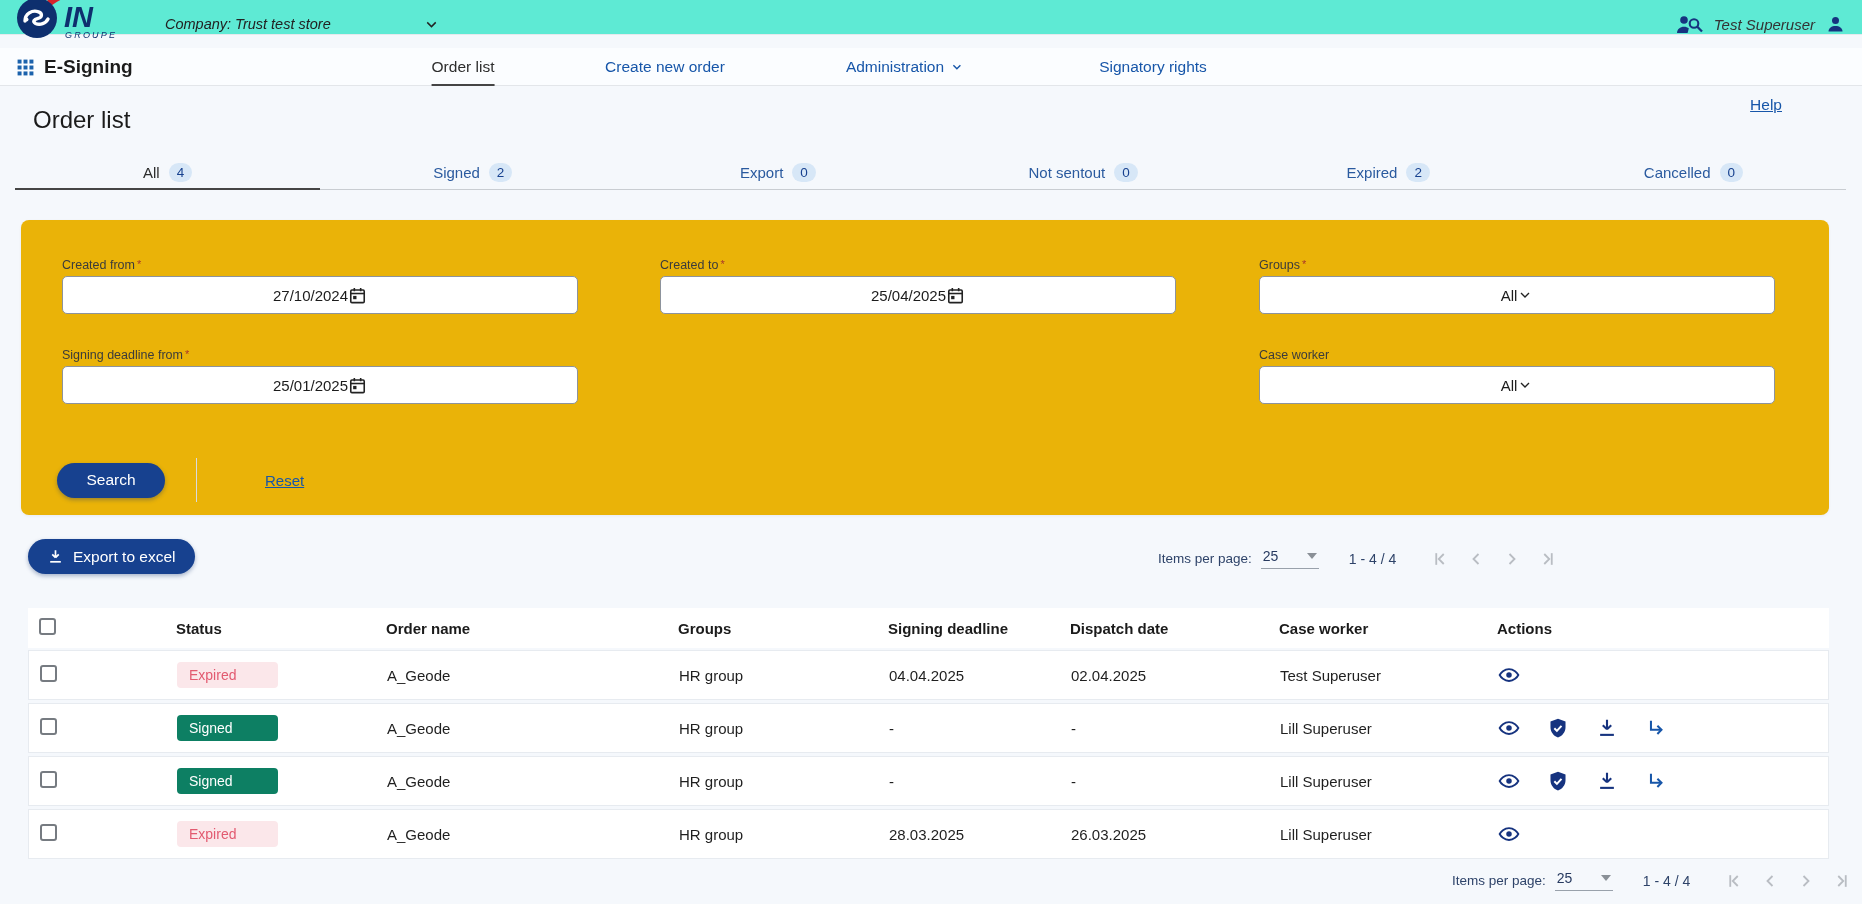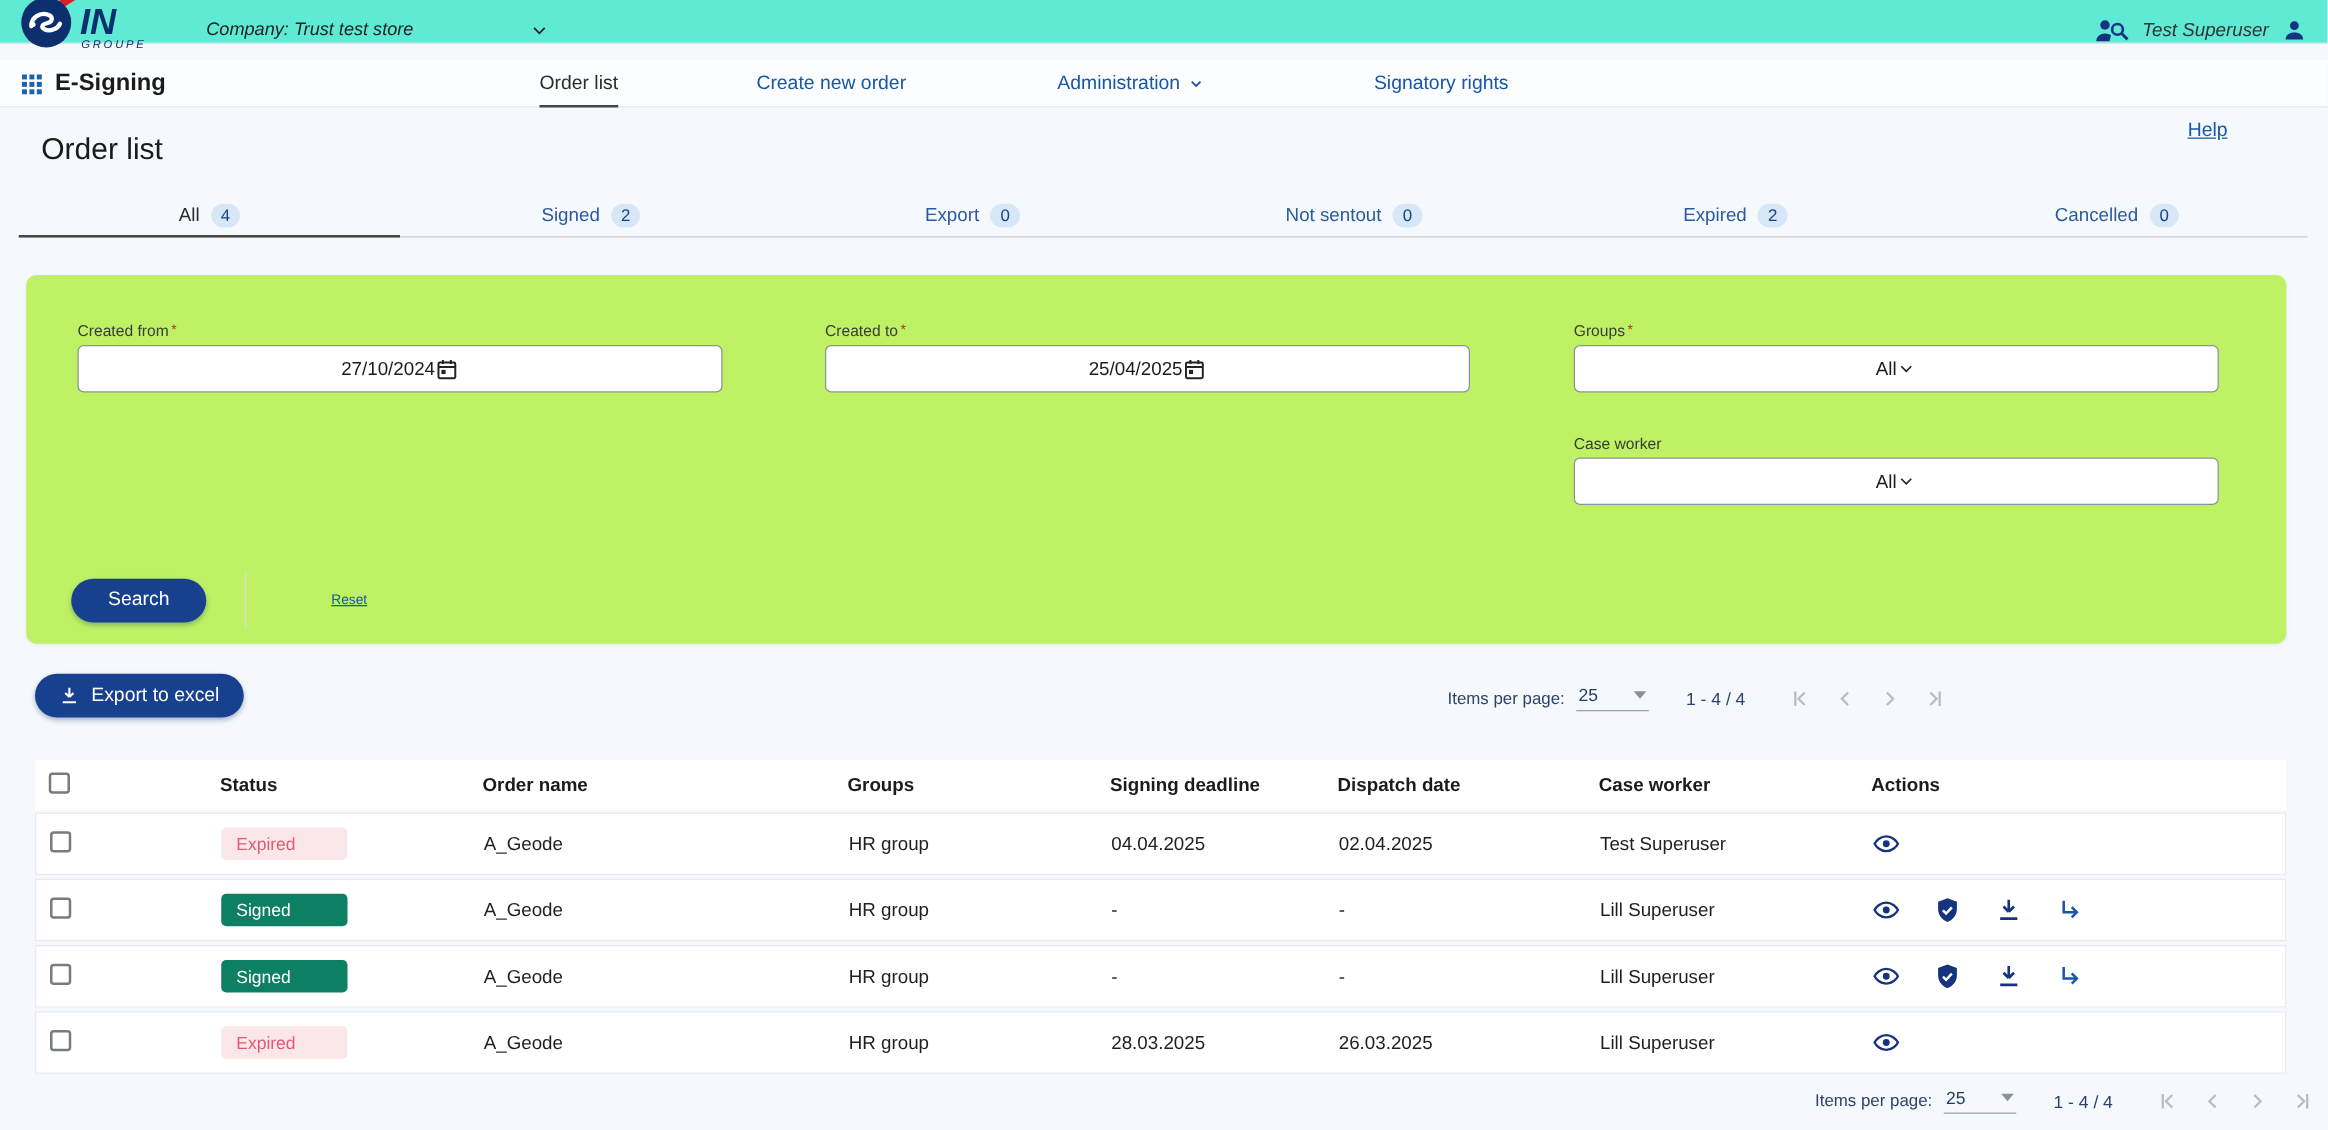--- a/index.html
+++ b/index.html
@@ -28,32 +28,32 @@
   .help-link { position:absolute; top:96px; right:80px; font-size:15.5px; color:#1756a9; text-decoration:underline; cursor:pointer; }
   .page-title { position:absolute; left:33px; top:106px; font-size:24px; font-weight:400; color:#1b1b1b; }
 
   
   .tabs { position:absolute; left:15px; top:156px; width:1831px; height:34px; display:flex; border-bottom:1px solid #c9cdd2; }
   .tab { flex:1; display:flex; align-items:center; justify-content:center; gap:9px; font-size:15px; color:#2a5a9f; cursor:pointer; }
   .tab.active { color:#2b2b2b; border-bottom:2px solid #454545; margin-bottom:-1px; }
   .tab-badge { background:#d7e7f7; color:#17418f; border-radius:12px; padding:2px 8px; font-size:13.5px; line-height:15px; }
 
   
-  .filter-card { position:absolute; left:21px; top:220px; width:1808px; height:295px; background:#bef264; border-radius:8px; box-shadow:0 1px 3px rgba(20,40,80,.06); }
+  .filter-card { position:absolute; left:21px; top:220px; width:1808px; height:295px; background:#eab308; border-radius:8px; box-shadow:0 1px 3px rgba(20,40,80,.06); }
   .field { position:absolute; width:516px; }
   .f-c1 { left:41px; } .f-c2 { left:639px; } .f-c3 { left:1238px; }
   .f-r1 { top:38px; } .f-r2 { top:128px; }
   .field label { display:block; font-size:12.5px; color:#3b3b3b; margin-bottom:4px; }
   .req { color:#a8372b; font-size:11px; vertical-align:top; margin-left:2px; }
   .control { height:38px; border:1px solid #8d939c; border-radius:5px; background:#fff; display:flex; align-items:center; justify-content:center; padding:0 12px; font-size:15px; color:#1c1c1c; cursor:pointer; }
   .search-row { position:absolute; left:36px; top:238px; display:flex; align-items:center; }
   .btn-primary { background:#17418f; color:#fff; border:none; border-radius:18px; height:35px; font-size:15.5px; font-family:"Liberation Sans",sans-serif; cursor:pointer; box-shadow:0 2px 4px rgba(16,48,110,.35); }
   .search-btn { width:108px; }
   .v-divider { width:1px; height:44px; background:#d8dbe0; margin-left:31px; margin-right:68px; }
-  .reset-link { font-size:11px; color:#1756a9; text-decoration:underline; cursor:pointer; }
+  .reset-link { font-size:15px; color:#1756a9; text-decoration:underline; cursor:pointer; }
 
   
   .export-btn { position:absolute; left:28px; top:539px; display:flex; align-items:center; gap:9px; padding:0 19px; }
   .pager { position:absolute; display:flex; align-items:center; color:#2e4369; font-size:13.5px; white-space:nowrap; }
   #pager-top { left:1158px; top:548px; }
   #pager-bottom { left:1452px; top:870px; }
   .ipp-select { margin-left:9px; width:58px; border-bottom:1px solid #99a1ab; display:flex; align-items:center; justify-content:space-between; padding:0 2px 4px 2px; cursor:pointer; color:#273a60; font-size:14px; }
   .caret { width:0; height:0; border-left:5px solid transparent; border-right:5px solid transparent; border-top:6px solid #8a9097; }
   .pager-range { margin-left:30px; font-size:14px; color:#2e4369; }
   .pager-arrows { display:flex; align-items:center; gap:16px; margin-left:34px; }
@@ -202,20 +202,32 @@
   <div class="field f-c3 f-r1">
     <label><span>Groups</span><span class="req">*</span></label>
     <div class="control">
       <span>All</span>
       <svg width="16" height="16" viewBox="0 0 24 24">
           <path d="M6 9l6 6 6-6" fill="none" stroke="#222" stroke-width="2"></path>
         </svg>
     </div>
   </div>
 
+  <div class="field f-c1 f-r2">
+    <label><span>Signing deadline from</span><span class="req">*</span></label>
+    <div class="control">
+      <span>25/01/2025</span>
+      <svg width="19" height="19" viewBox="0 0 24 24">
+          <rect x="3.5" y="5" width="17" height="16" rx="1.5" fill="none" stroke="#222" stroke-width="2"></rect>
+          <path d="M3.5 9.5h17" stroke="#222" stroke-width="2"></path>
+          <path d="M8 2.5v4M16 2.5v4" stroke="#222" stroke-width="2"></path>
+          <rect x="6.5" y="12.5" width="4.2" height="4.2" fill="#222"></rect>
+        </svg>
+    </div>
+  </div>
 
 
   <div class="field f-c3 f-r2">
     <label><span>Case worker</span></label>
     <div class="control">
       <span>All</span>
       <svg width="16" height="16" viewBox="0 0 24 24">
           <path d="M6 9l6 6 6-6" fill="none" stroke="#222" stroke-width="2"></path>
         </svg>
     </div>

